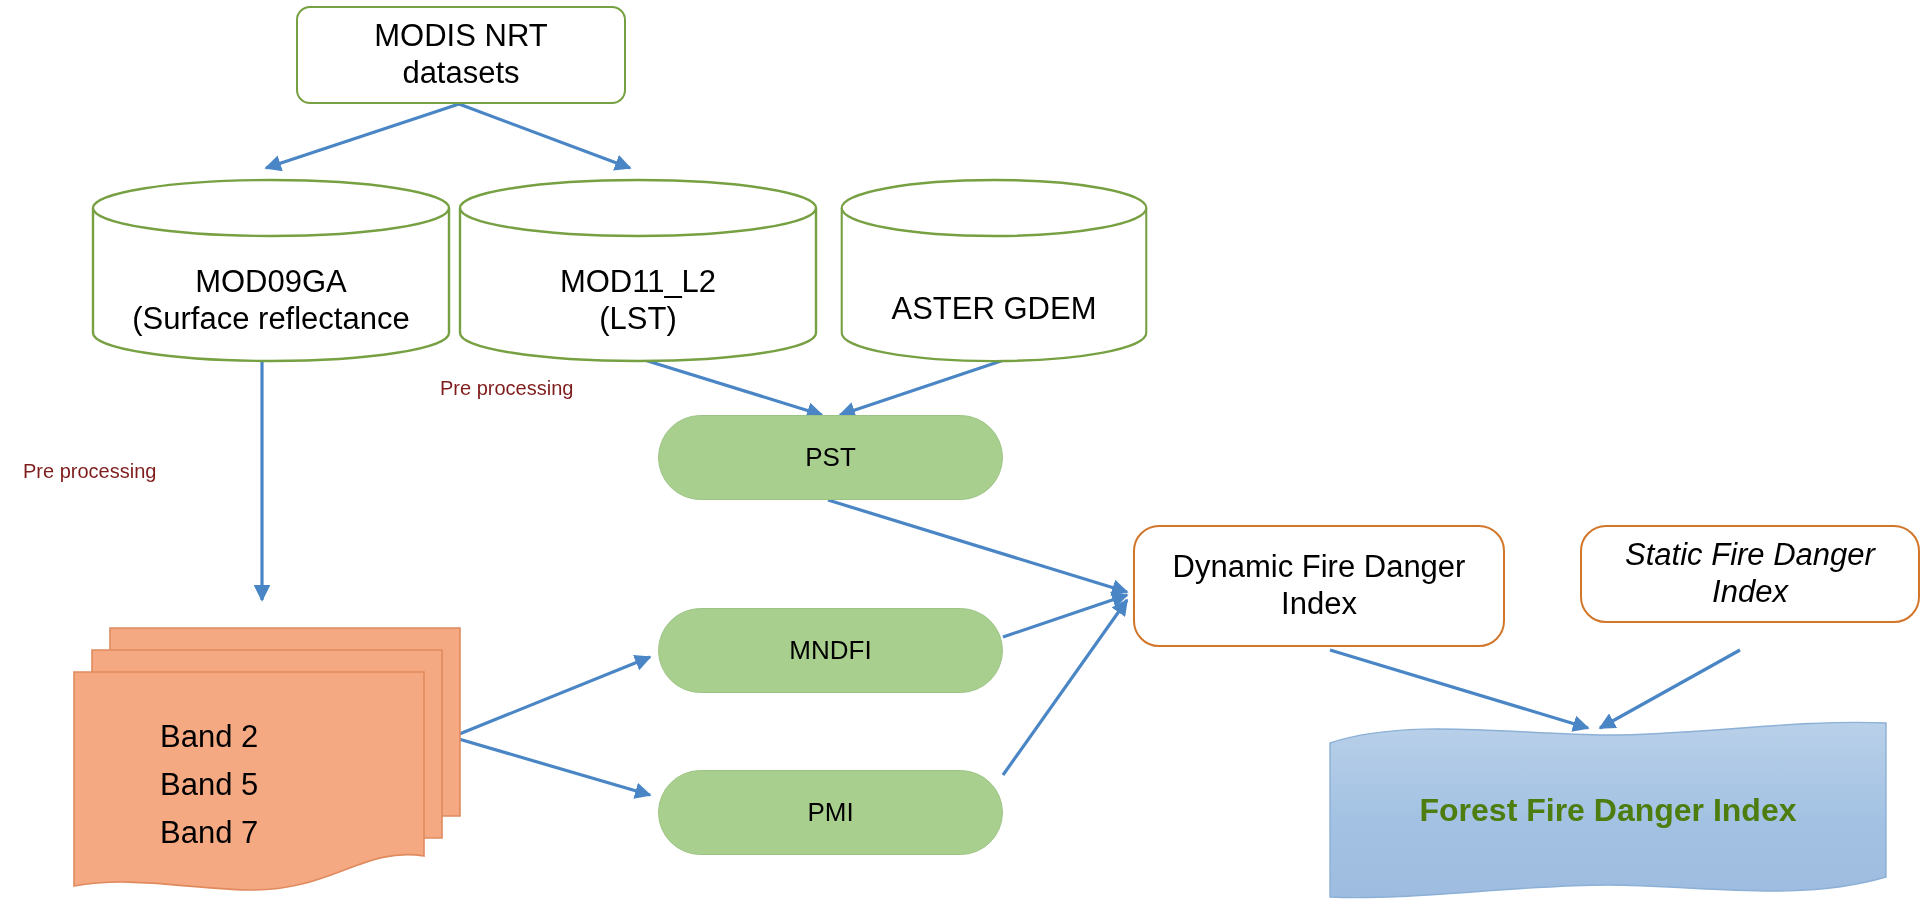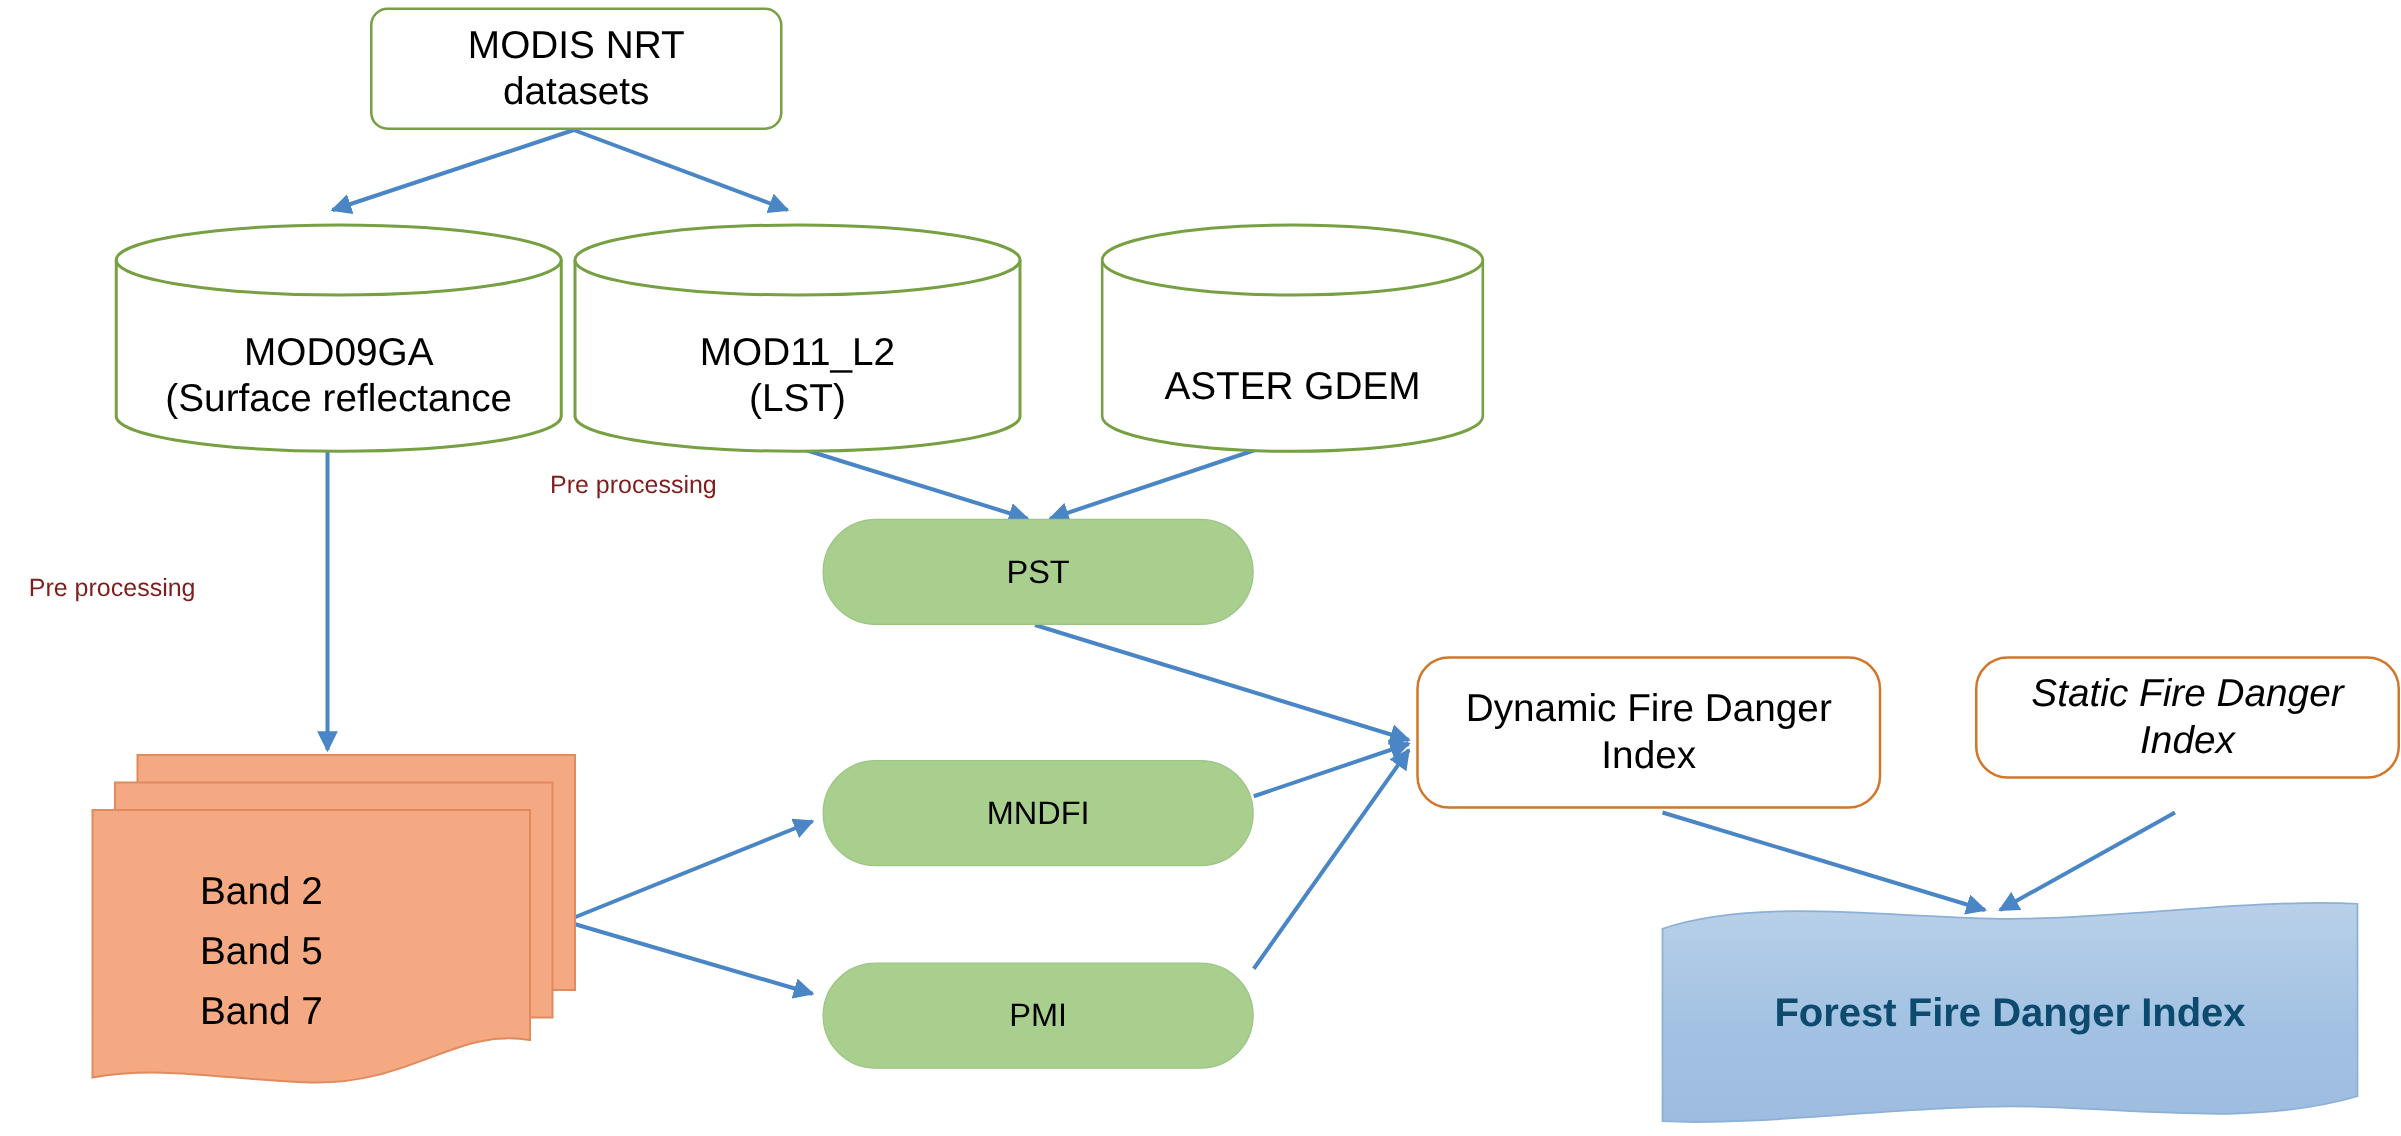--- a/index.html
+++ b/index.html
@@ -112,21 +112,21 @@
     width: 100%;
     height: 100%;
   }
   .waveshape .wave-label {
     position: relative;
     z-index: 2;
     width: 100%;
     text-align: center;
     font-size: 32px;
     font-weight: bold;
-    color: #0c4a6e;
+    color: #4d7c0f;
   }
 
   
   .annot {
     position: absolute;
     font-size: 20px;
     color: #7f1d1d;
     white-space: nowrap;
   }
 
@@ -192,21 +192,21 @@
     <svg class="cyl-svg" viewBox="0 0 360 185" preserveAspectRatio="none" xmlns="http://www.w3.org/2000/svg">
       <path d="M2,30 L2,155 A178,28 0 0 0 358,155 L358,30" fill="#ffffff" stroke="#76a042" stroke-width="2.4"></path>
       <ellipse cx="180" cy="30" rx="178" ry="28" fill="#ffffff" stroke="#76a042" stroke-width="2.4"></ellipse>
     </svg>
     <div class="cyl-label">
       <span class="stack-lines nowrap">MOD11_L2</span>
       <span class="stack-lines nowrap">(LST)</span>
     </div>
   </div>
 
-  <div class="node cylinder" style="left:880px; top:178px; width:308px; height:185px;">
+  <div class="node cylinder" style="left:840px; top:178px; width:308px; height:185px;">
     <svg class="cyl-svg" viewBox="0 0 355 185" preserveAspectRatio="none" xmlns="http://www.w3.org/2000/svg">
       <path d="M2,30 L2,155 A175,28 0 0 0 353,155 L353,30" fill="#ffffff" stroke="#76a042" stroke-width="2.4"></path>
       <ellipse cx="177.5" cy="30" rx="175.5" ry="28" fill="#ffffff" stroke="#76a042" stroke-width="2.4"></ellipse>
     </svg>
     <div class="cyl-label" style="padding-top:78px;">
       <span class="stack-lines nowrap">ASTER GDEM</span>
     </div>
   </div>
 
   <div class="annot" style="left:23px; top:460px;">Pre processing</div>
@@ -218,21 +218,21 @@
   </div>
 
   <div class="node pill-green" style="left:658px; top:608px; width:345px; height:85px;">
     <span>MNDFI</span>
   </div>
 
   <div class="node pill-green" style="left:658px; top:770px; width:345px; height:85px;">
     <span>PMI</span>
   </div>
 
-  <div class="node docstack" style="left:72px; top:600px; width:390px; height:270px; align-items:center; justify-content:flex-start;">
+  <div class="node docstack" style="left:72px; top:624px; width:390px; height:270px; align-items:center; justify-content:flex-start;">
     <svg viewBox="0 0 390 270" preserveAspectRatio="none" xmlns="http://www.w3.org/2000/svg">
 
       <path d="M38,4 L388,4 L388,192 L38,192 Z" fill="#f4a983" stroke="#e08a5e" stroke-width="1.6"></path>
 
       <path d="M20,26 L370,26 L370,214 L20,214 Z" fill="#f4a983" stroke="#e08a5e" stroke-width="1.6"></path>
 
       <path d="M2,48 L352,48 L352,232
                C292,222 258,268 176,266
                C110,264 58,252 2,262 Z" fill="#f4a983" stroke="#e08a5e" stroke-width="1.6"></path>
     </svg>

